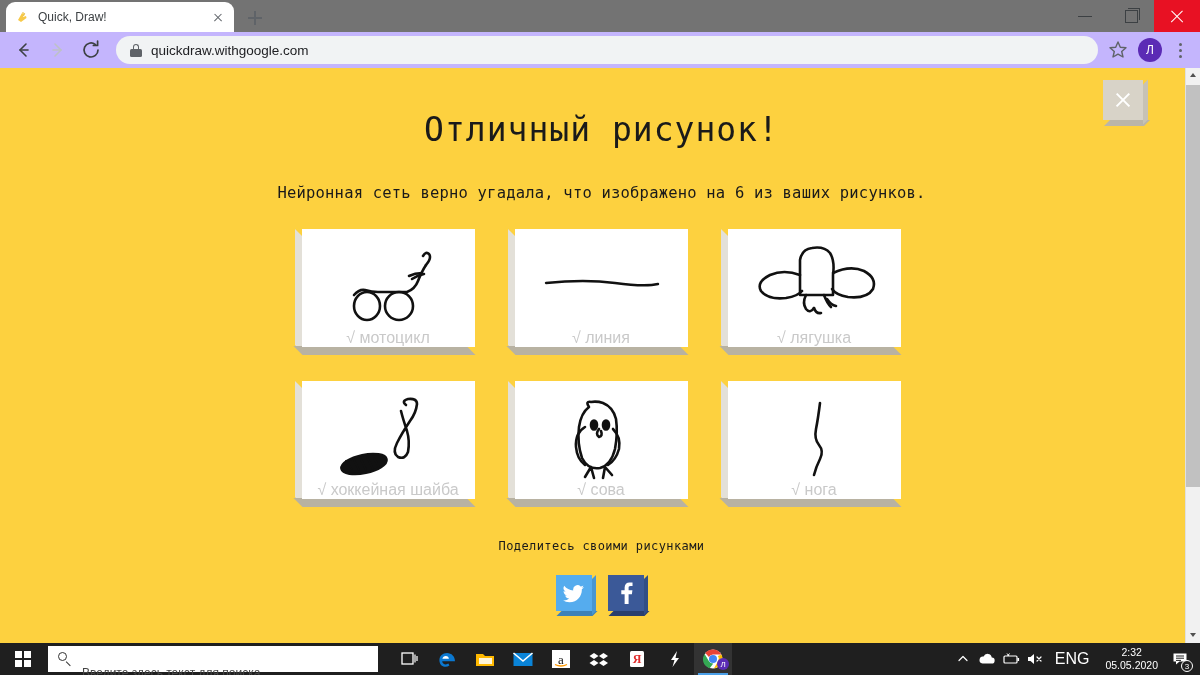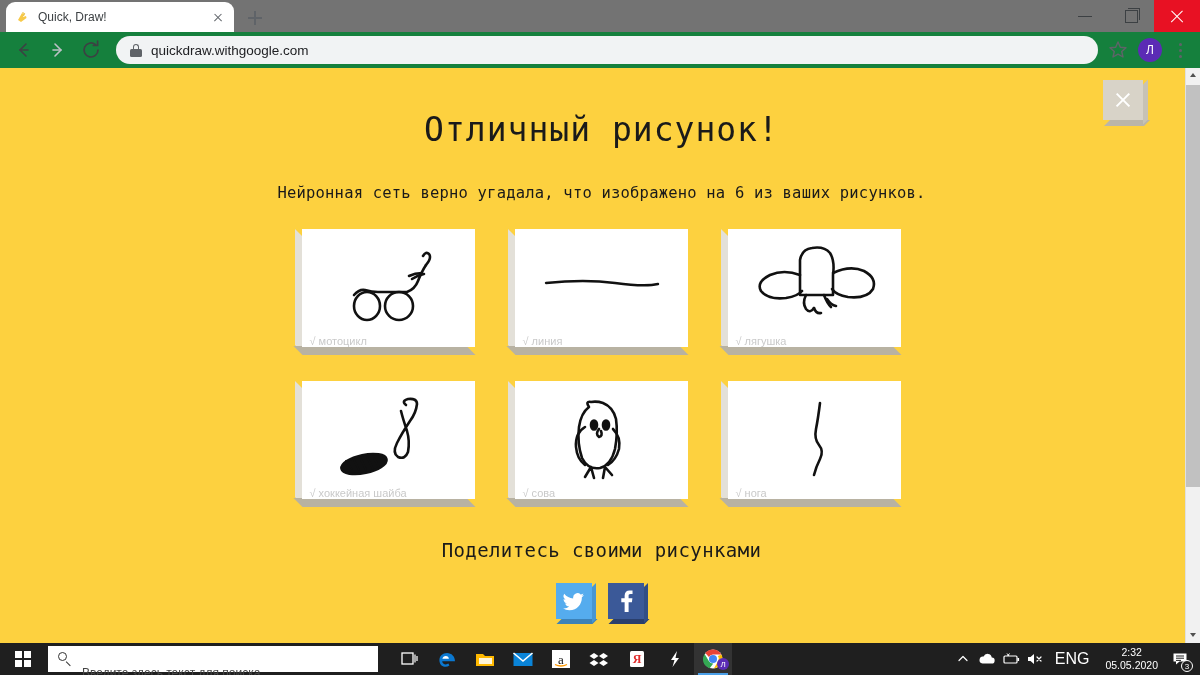--- a/index.html
+++ b/index.html
@@ -49,21 +49,21 @@
   .wc-max::before { content:''; position:absolute; left:17px; top:10px; width:11px; height:11px; border:1.3px solid #3c4043; }
   .wc-max::after  { content:''; position:absolute; left:19.5px; top:7.6px; width:11px; height:11px; border:1.3px solid #3c4043; border-left:none; border-bottom:none; }
   .wc-close { background:#e81123; }
   .wc-close::before, .wc-close::after {
     content:''; position:absolute; left:15px; top:15.5px; width:16px; height:1.4px; background:#fff;
   }
   .wc-close::before { transform:rotate(45deg); }
   .wc-close::after  { transform:rotate(-45deg); }
 
   .toolbar {
-    position:relative; height:36px; background:#15803d; display:flex; align-items:center;
+    position:relative; height:36px; background:#c4b5fd; display:flex; align-items:center;
     padding:0 8px;
   }
   .nav-btn { width:30px; height:30px; position:relative; margin-right:4px; flex:0 0 30px; }
   .omnibox {
     flex:1; height:28px; background:#f1f3f4; border-radius:14px;
     display:flex; align-items:center; padding:0 14px; margin:0 6px;
   }
   .lock-icon { width:12px; height:13px; position:relative; margin-right:9px; flex:0 0 12px; }
   .lock-icon .body { position:absolute; left:0; bottom:0; width:12px; height:8px; background:#5f6368; border-radius:1.5px; }
   .lock-icon .shackle { position:absolute; left:2.8px; top:0; width:6.4px; height:6px; border:1.6px solid #5f6368; border-bottom:none; border-radius:4px 4px 0 0; }
@@ -129,27 +129,27 @@
   .card-bottom {
     position:absolute; left:-4px; top:117px; width:173px; height:9px;
     background:#b8b2a2; transform:skewX(45deg);
   }
   .card-face {
     position:absolute; left:0; top:0; width:173px; height:118px;
     background:#fff; overflow:hidden;
   }
   .card-face svg { position:absolute; left:0; top:0; }
   .card-label {
-    position:absolute; left:8px; bottom:6px; width:100%; text-align:left;
-    font-size:11px; color:#c9c9c9; white-space:nowrap;
+    position:absolute; left:0; bottom:6px; width:100%; text-align:center;
+    font-size:16px; color:#c9c9c9; white-space:nowrap;
   }
 
   .share-title {
     text-align:center; font-family:"DejaVu Sans Mono","Liberation Mono",monospace;
-    font-size:19px; color:#1a1a1a; margin-top:34px; letter-spacing:0.4px;
+    font-size:12px; color:#1a1a1a; margin-top:34px; letter-spacing:0.4px;
   }
   .social-row { display:flex; justify-content:center; gap:12px; margin-top:22px; }
   .social { position:relative; width:40px; height:40px; }
   .social .sface { position:absolute; left:0; top:0; width:36px; height:36px; }
   .social .sbottom { position:absolute; left:3px; top:36px; width:36px; height:5px; transform:skewX(-45deg); }
   .social .sright { position:absolute; left:36px; top:2px; width:4px; height:36px; transform:skewY(-45deg); }
   .tw .sface{ background:#55acee; } .tw .sbottom{ background:#3d82b8; } .tw .sright{ background:#4896d2; }
   .fb .sface{ background:#3b5998; } .fb .sbottom{ background:#2a3f6d; } .fb .sright{ background:#324e85; }
   .social svg { position:absolute; left:0; top:0; }
 

